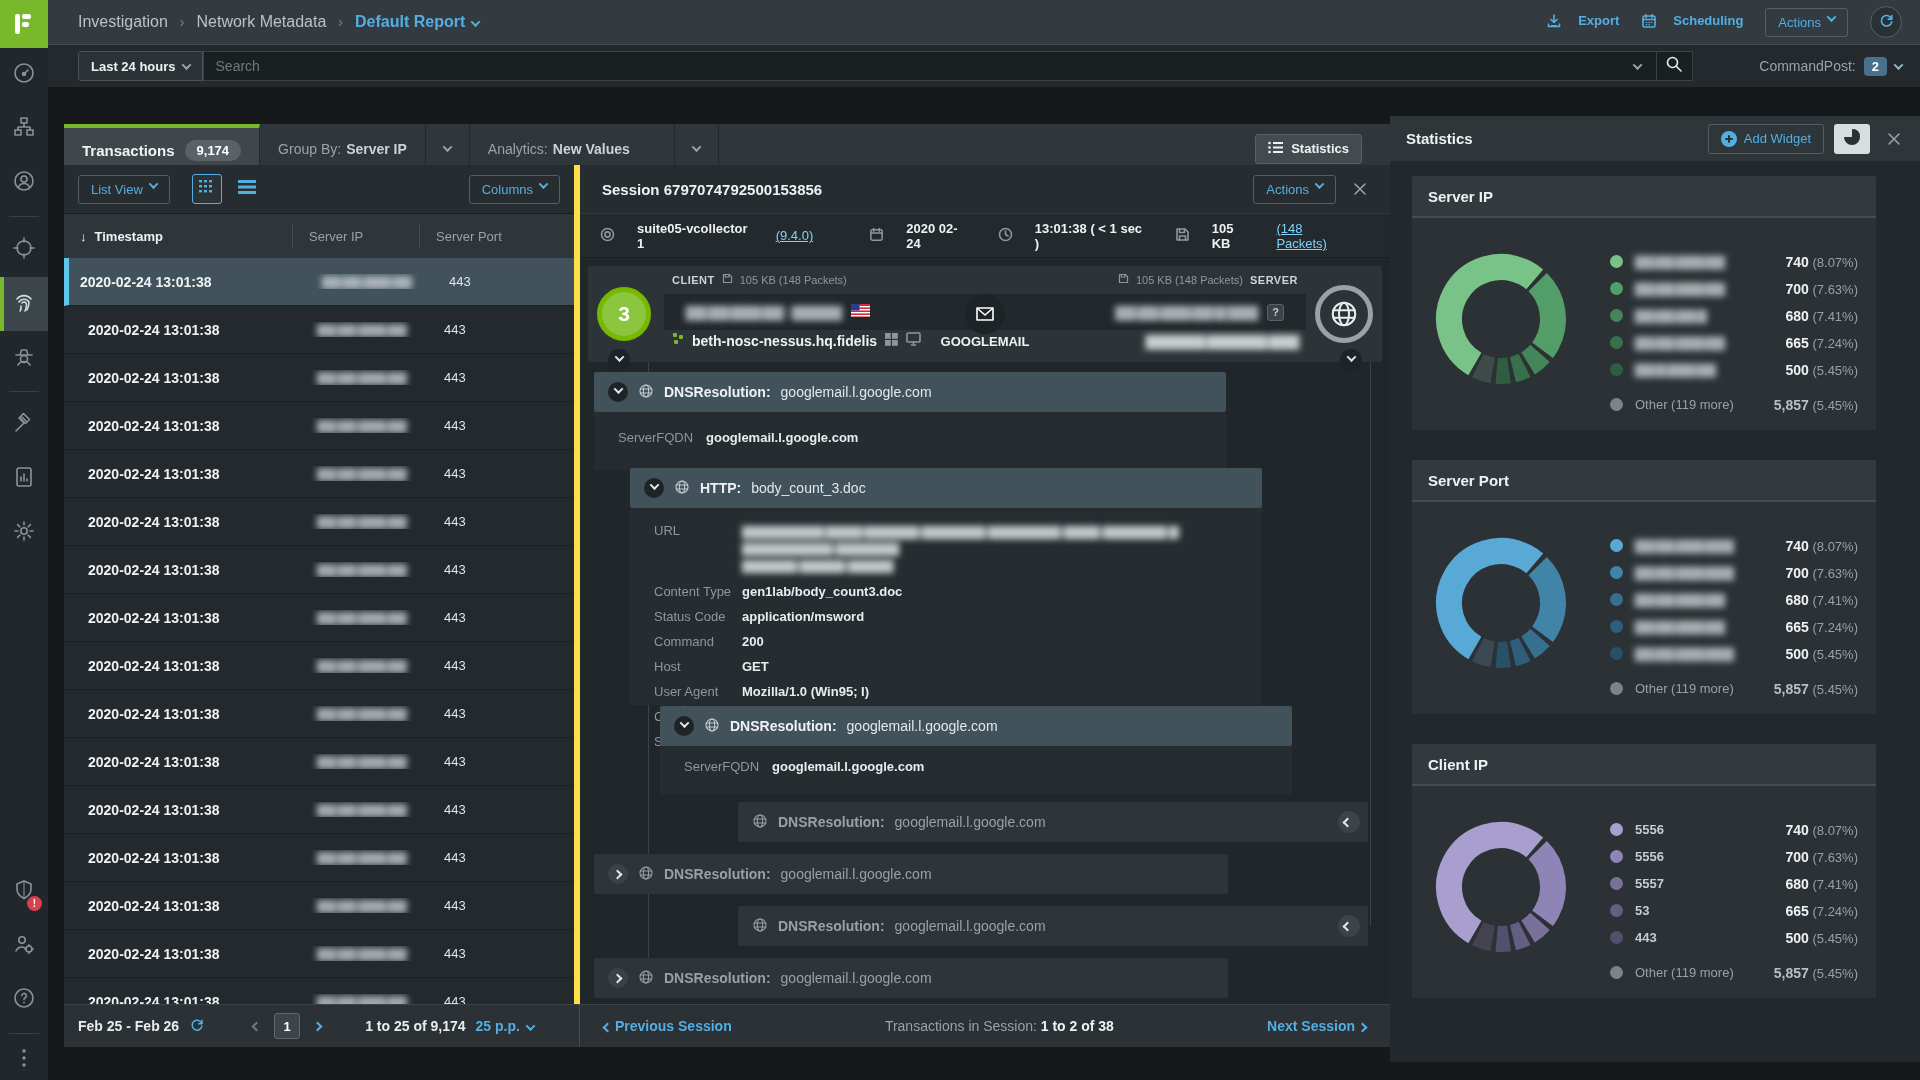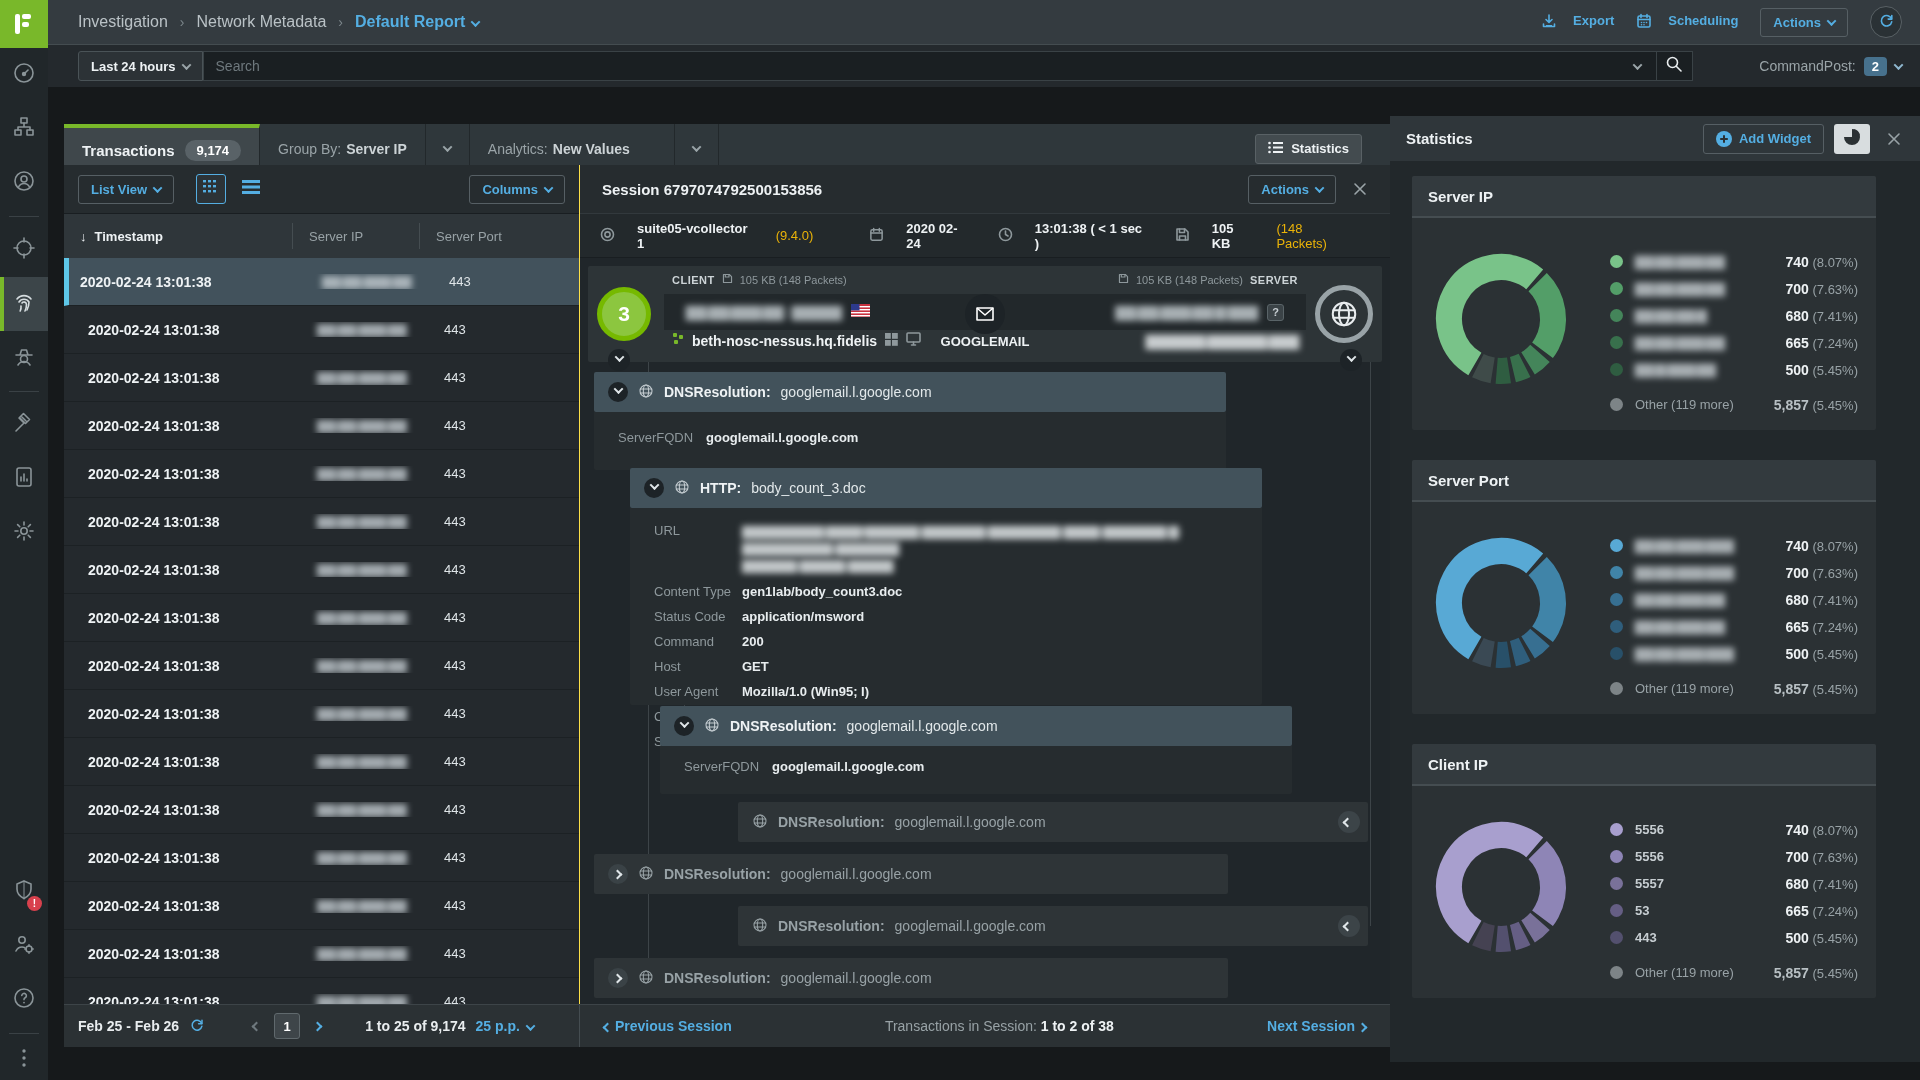--- a/index.html
+++ b/index.html
@@ -23,21 +23,21 @@
   .cbtn .chev { margin:-3px 0 0 0; }
   .cbtn .chev.r { margin:0 0 0 -2px; }
 
   
   #topbar { position:absolute; left:48px; top:0; right:0; height:45px; background:#343b40; border-bottom:1px solid #444c50; display:flex; align-items:center; padding:0 18px 0 30px; }
   .crumb { font-size:16px; color:#bac2c6; }
   .crumb-sep { color:#7c868b; margin:0 12px; font-size:14px; }
   .crumb.report { color:#54aee2; font-weight:bold; }
   .top-actions { margin-left:auto; display:flex; align-items:center; gap:22px; color:#54aee2; font-size:13px; font-weight:bold; }
   .top-link { display:flex; align-items:flex-start; gap:16px; cursor:pointer; }
-  .btn { border:1px solid #565f64; border-radius:3px; background:transparent; color:#54aee2; font-size:13px; font-weight:bold; padding:6px 12px; display:inline-flex; align-items:center; cursor:pointer; }
+  .btn { border:1px solid #565f64; border-radius:3px; background:transparent; color:#54aee2; font-size:13px; font-weight:normal; padding:6px 12px; display:inline-flex; align-items:flex-start; cursor:pointer; }
   .refresh-circle { width:32px; height:32px; border-radius:50%; background:#2a3135; border:1px solid #596165; color:#54aee2; display:flex; align-items:center; justify-content:center; cursor:pointer; position:relative; }
   .refresh-circle::before { content:""; position:absolute; left:-12px; top:7px; width:22px; height:18px; border-radius:9px; background:#20262a; z-index:-1; }
 
   #searchbar { position:absolute; left:48px; top:45px; right:0; height:42px; background:#24292d; display:flex; align-items:center; padding:0 18px 0 30px; gap:0; }
   .time-select { border:1px solid #4a5357; background:#2c3236; color:#eef2f4; font-weight:bold; font-size:13px; height:30px; display:flex; align-items:center; padding:0 12px; border-radius:3px 0 0 3px; cursor:pointer; }
   .time-select .chev { color:#9aa4a8; }
   .search-wrap { flex:0 0 auto; width:1490px; height:30px; background:#1a1f22; border:1px solid #3a4246; display:flex; align-items:center; }
   .search-wrap input { flex:1; background:transparent; border:none; outline:none; color:#dfe5e8; font-size:14px; padding:0 12px; font-family:inherit; }
   .search-wrap input::placeholder { color:#6e787d; }
   .search-cell { width:36px; height:100%; display:flex; align-items:center; justify-content:center; color:#9aa4a8; cursor:pointer; }
@@ -54,21 +54,21 @@
   .tab-label { font-size:15px; font-weight:bold; color:#eef2f4; }
   .tab-count { margin-left:10px; background:#59626
 7; background:#596267; color:#fff; font-weight:bold; font-size:13px; border-radius:11px; padding:3px 12px; }
   .tab-mixed { font-size:14px; color:#9aa4a8; }
   .tab-mixed b { color:#ccd3d6; margin-left:5px; }
   .tab-chev { width:44px; display:flex; align-items:center; justify-content:center; color:#9aa4a8; border-right:1px solid #22282b; cursor:pointer; }
   .tab-chev .chev { margin:0; }
   .stats-btn { margin-left:auto; align-self:center; margin-right:28px; background:#434b4f; border:1px solid #596165; border-radius:3px; color:#eef2f4; font-size:13px; font-weight:bold; height:30px; display:flex; align-items:center; gap:8px; padding:0 12px; cursor:pointer; }
 
   
-  #tablepanel { position:absolute; left:0; top:49px; width:516px; bottom:43px; background:#ef4444; overflow:hidden; border-right:1px solid #fde047; }
+  #tablepanel { position:absolute; left:0; top:49px; width:516px; bottom:43px; background:#ef4444; overflow:hidden; border-right:6px solid #fde047; }
   #tabletoolbar { height:49px; background:#262c2f; display:flex; align-items:center; padding:0 14px; gap:10px; border-bottom:1px solid #191e21; }
   .icon-btn { width:30px; height:30px; display:flex; align-items:center; justify-content:center; color:#54aee2; cursor:pointer; border-radius:3px; }
   .icon-btn.sel { border:1px solid #54aee2; background:#2c3337; }
   #thead { height:44px; background:#2f363a; display:flex; align-items:center; font-size:13px; color:#98a2a6; }
   .hc { padding:0 16px; border-right:1px solid #454d51; height:26px; display:flex; align-items:center; }
   .hc.c1 { width:229px; color:#eef2f4; font-weight:bold; }
   .hc.c2 { width:127px; }
   .hc.c3 { width:130px; border-right:none; }
   .trow { height:48px; display:flex; align-items:center; border-bottom:1px solid #1c2124; background:#24292d; cursor:pointer; }
   .trow.sel { background:#42525c; border-left:5px solid #5ec7e9; }
@@ -79,21 +79,21 @@
   .tc.c3 { width:130px; font-size:13px; color:#dfe5e8; }
   .redacted { filter:blur(3px); opacity:.8; letter-spacing:-1px; }
 
   
   #sessionpanel { position:absolute; left:516px; top:49px; right:0; bottom:43px; background:#20262a; overflow:hidden; }
   #sesshead { position:absolute; left:0; top:0; right:0; height:49px; background:#262c2f; border-bottom:1px solid #32393d; display:flex; align-items:center; padding:0 16px 0 22px; }
   .sess-title { font-size:15px; font-weight:bold; color:#eef2f4; }
   #sessinfo { position:absolute; left:0; top:49px; right:0; height:44px; background:#23292c; border-bottom:1px solid #191e21; display:flex; align-items:center; padding:0 36px 0 20px; font-size:13px; color:#8e989c; gap:28px; }
   .info-item { display:flex; align-items:center; gap:22px; }
   .info-item b { color:#eef2f4; font-weight:bold; }
-  .info-item .dim { color:#eab308; font-weight:normal; }
+  .info-item .dim { color:#7dd3fc; font-weight:normal;text-decoration:underline; }
 
   #sesscard { position:absolute; left:8px; top:101px; right:8px; height:96px; background:#2d3437; border-radius:2px; }
   .card-label-row { position:absolute; top:7px; left:84px; right:84px; display:flex; justify-content:space-between; font-size:11px; color:#8e989c; }
   .clabel { color:#cdd4d7; font-weight:bold; letter-spacing:.5px; }
   .lab-grp { display:flex; align-items:center; gap:7px; }
   .card-band { position:absolute; left:76px; right:76px; top:28px; height:36px; background:#22282b; display:flex; align-items:center; justify-content:space-between; padding:0 22px; }
   .band-txt { font-size:14px; font-weight:bold; color:#c9d1d5; display:flex; align-items:center; gap:10px; }
   .qbadge { width:17px; height:17px; border-radius:3px; background:#3b4347; border:1px solid #5a6468; color:#c6cdd1; font-size:11px; font-weight:bold; display:flex; align-items:center; justify-content:center; filter:none; }
   .card-host-row { position:absolute; left:84px; right:84px; top:66px; display:flex; align-items:center; font-size:14px; font-weight:bold; color:#eef2f4; }
   .svc-label { position:absolute; left:0; right:0; top:68px; text-align:center; font-size:13px; font-weight:bold; color:#eef2f4; }

